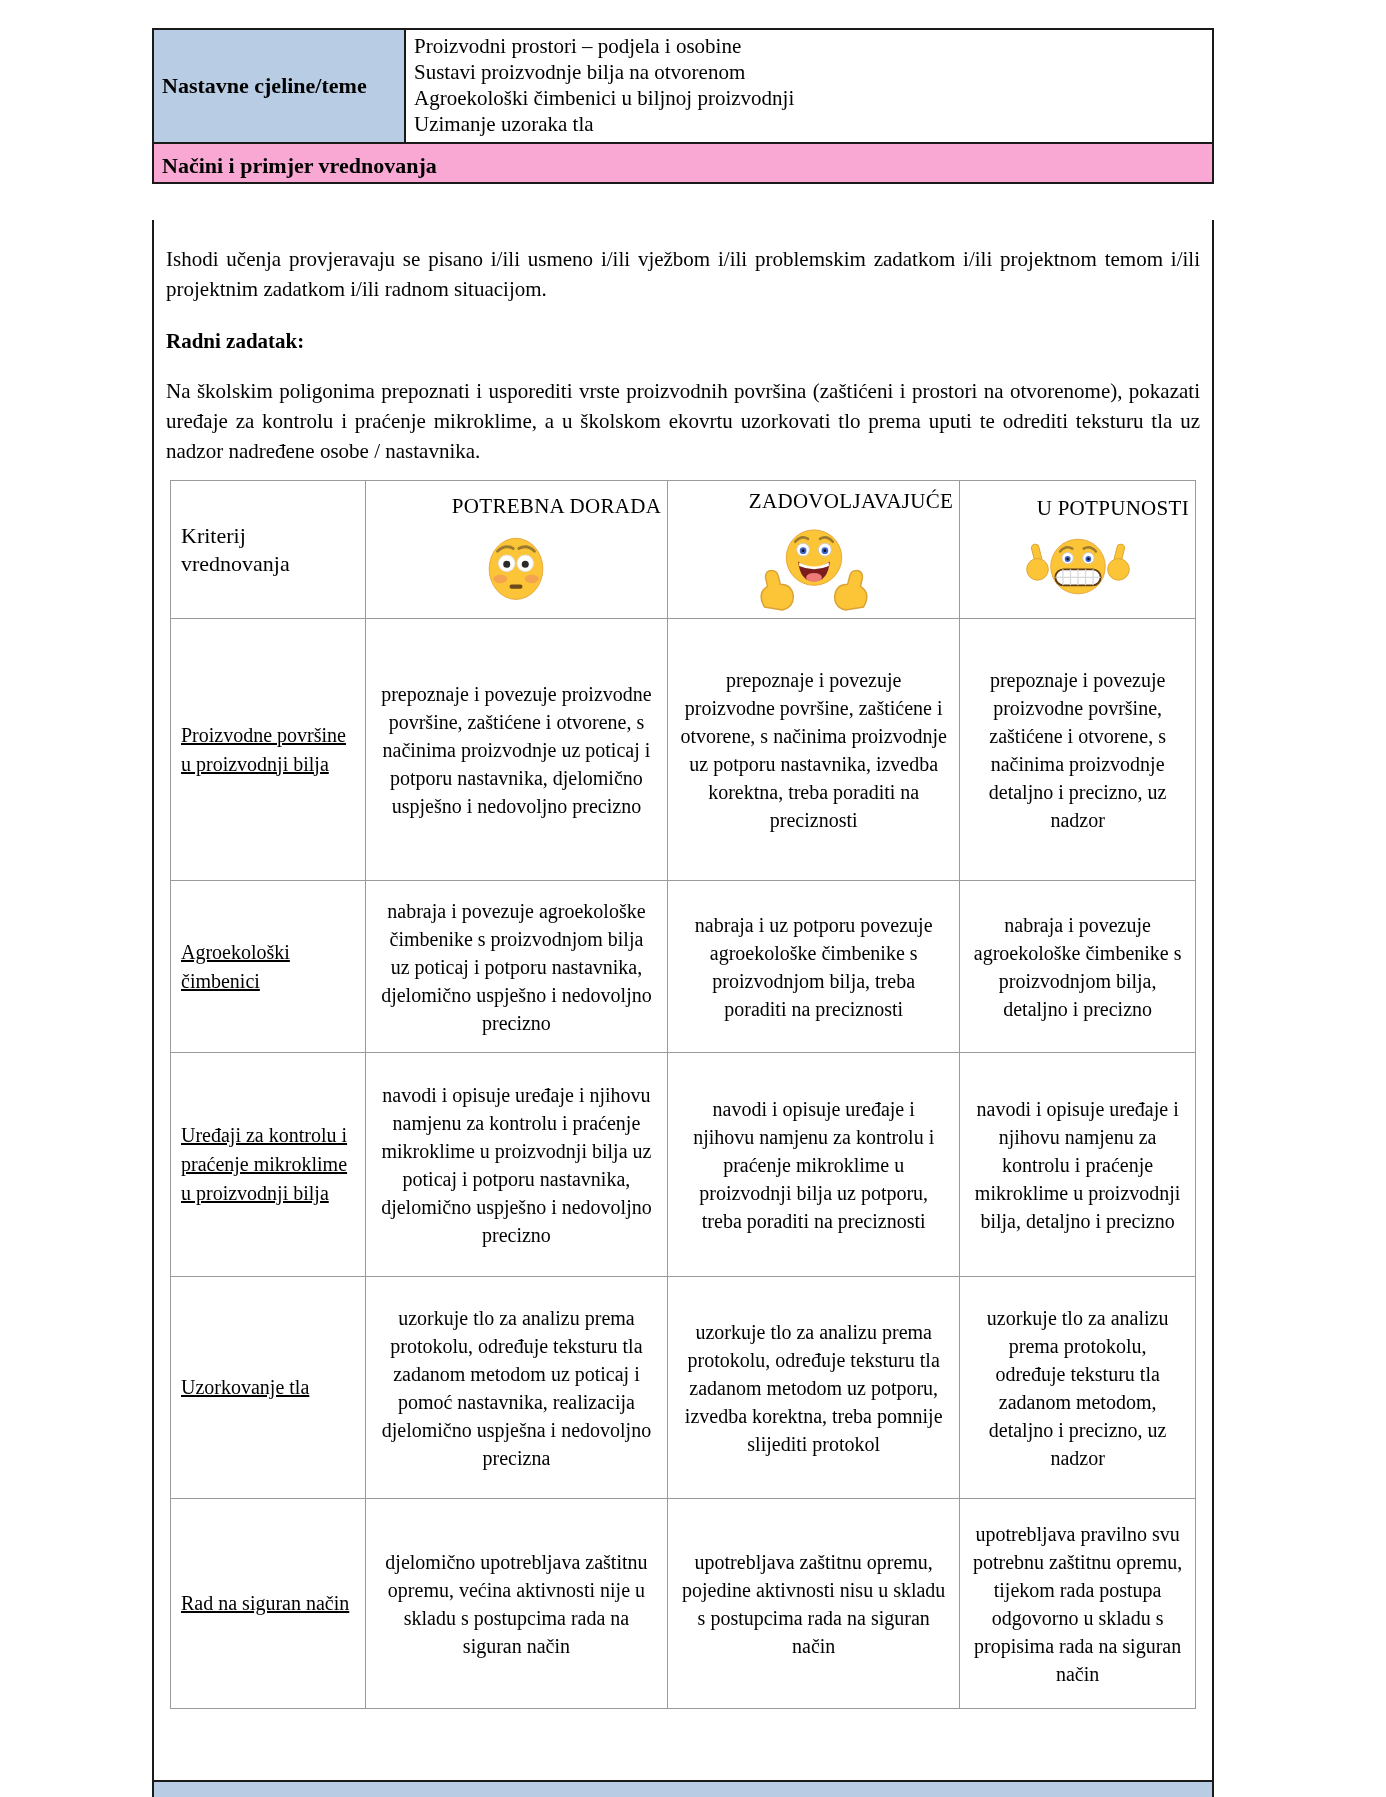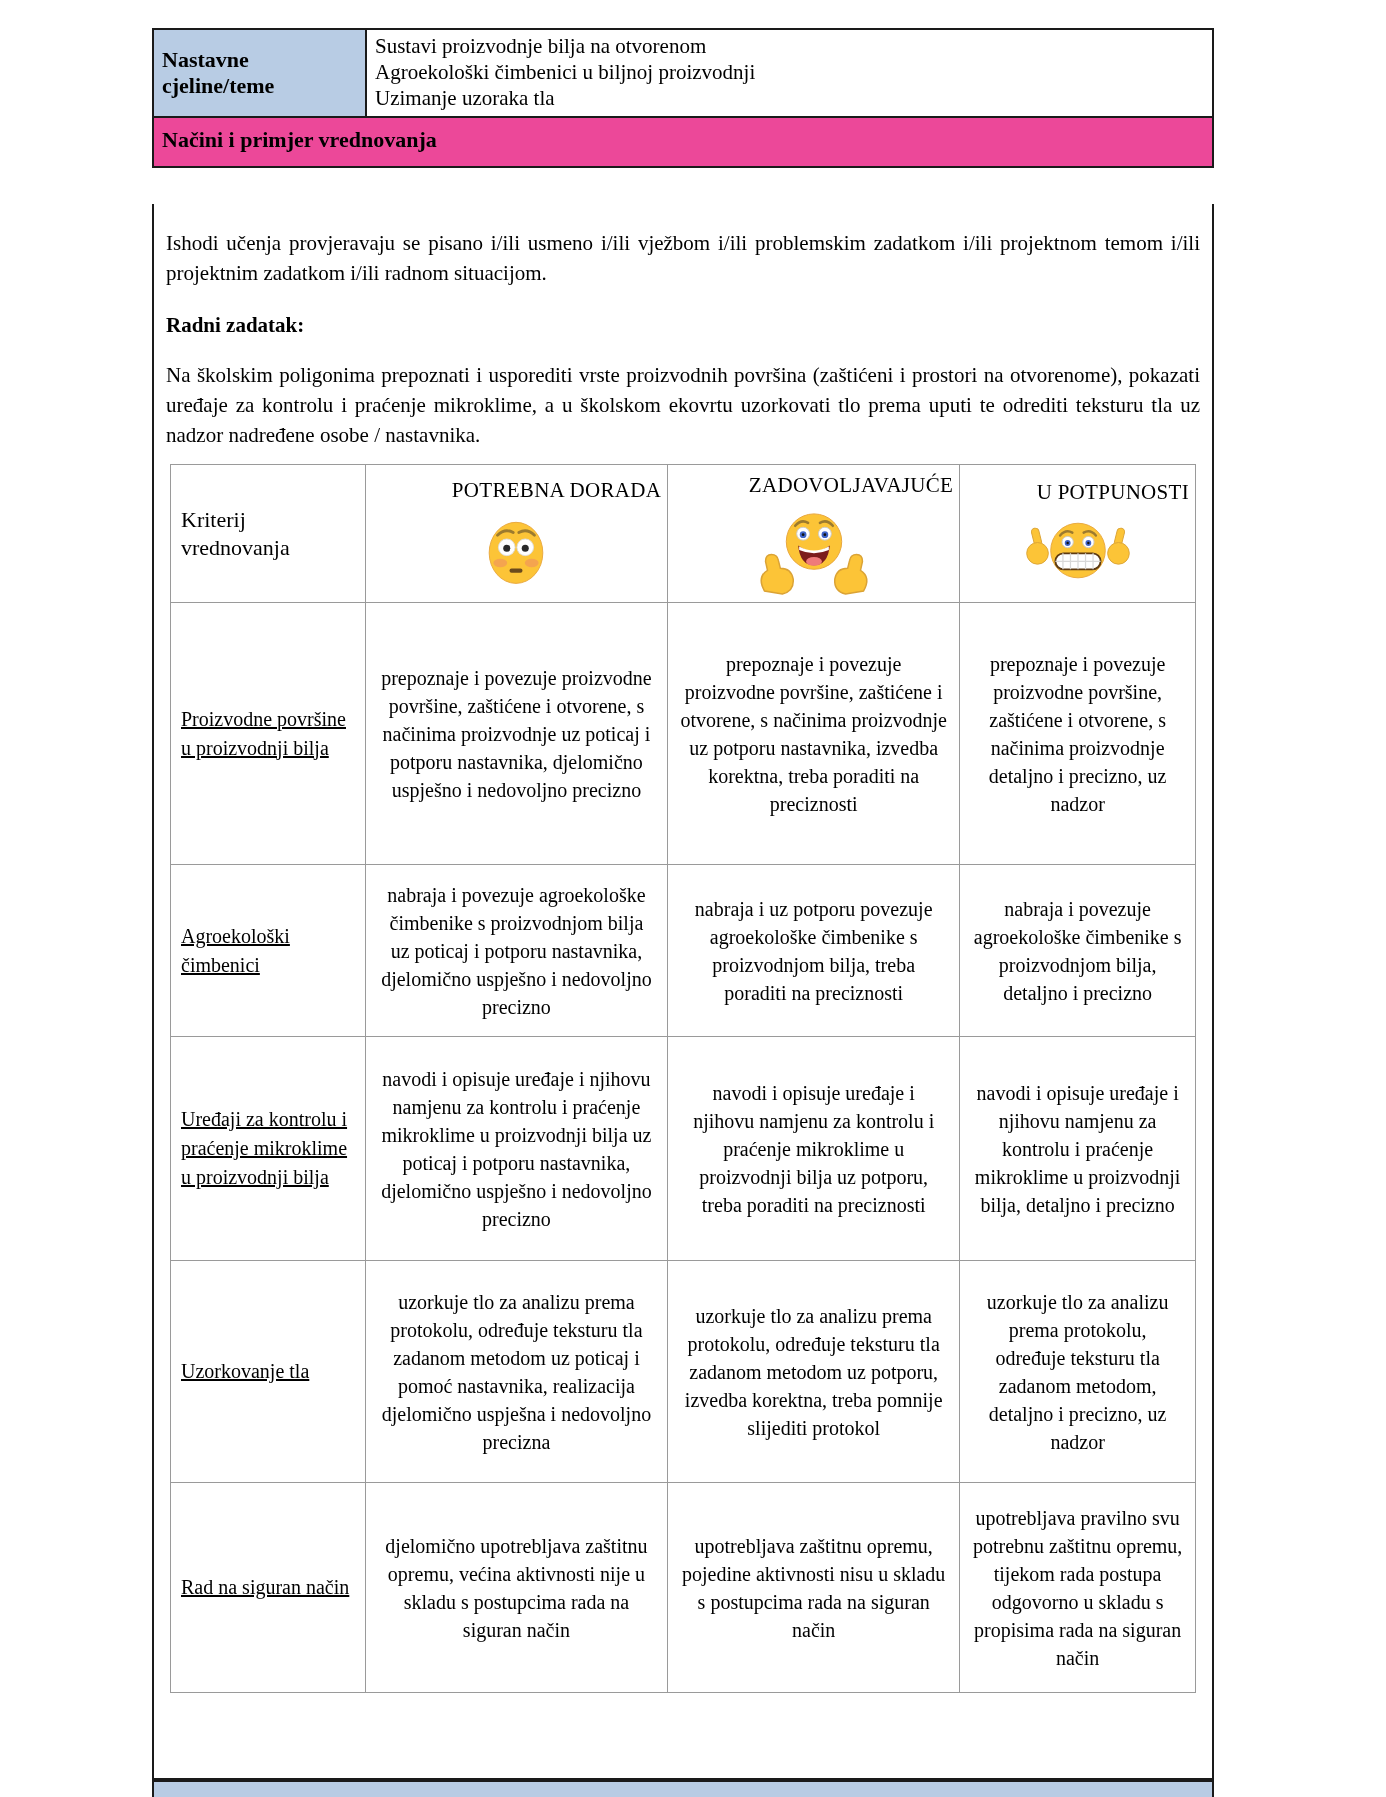--- a/index.html
+++ b/index.html
@@ -1,27 +1,27 @@
 <!DOCTYPE html>
 <html><head>
 <meta charset="utf-8">
 <style>
   html,body{margin:0;padding:0;background:#ffffff;width:1386px;height:1797px;overflow:hidden;
             font-family:"Liberation Serif", serif;color:#000;}
   .doc{position:absolute;left:152px;top:28px;width:1062px;}
 
   
   .top-table{display:flex;border:2px solid #1a1a1a;background:#fff;}
-  .tt-label{width:213px;background:#b8cce4;border-right:2px solid #1a1a1a;
+  .tt-label{width:252px;background:#b8cce4;border-right:2px solid #1a1a1a;
             font-weight:bold;font-size:22px;display:flex;align-items:center;padding:6px 8px;box-sizing:border-box;}
   .tt-topics{flex:1;padding:3px 6px 5px 8px;font-size:21px;line-height:26px;}
 
   
-  .section-bar{background:#ec4899;border:2px solid #1a1a1a;border-top:none;
-               font-weight:bold;font-size:22px;padding:9px 8px 13px 8px;}
+  .section-bar{background:#f9a8d4;border:2px solid #1a1a1a;border-top:none;
+               font-weight:bold;font-size:22px;padding:9px 8px 3px 8px;}
 
   
   .content-cell{border:2px solid #1a1a1a;border-top:none;height:1576px;overflow:hidden;
                 padding:0 12px;box-sizing:border-box;margin-top:36px;}
   .content-cell p{margin:0;font-size:21px;line-height:30px;}
   .p-intro{margin-top:24px !important;text-align:justify;}
   .p-bold{margin-top:22px !important;font-weight:bold;}
   .p-task{margin-top:20px !important;text-align:justify;}
   .p-rubrika{margin-top:54px !important;}
 
@@ -49,20 +49,21 @@
                 background:#b8cce4;border:2px solid #1a1a1a;border-bottom:none;box-sizing:border-box;}
 </style>
 </head>
 <body>
 
 <div class="doc">
 
   <div class="top-table">
     <div class="tt-label">Nastavne cjeline/teme</div>
     <div class="tt-topics">
+      <div>Proizvodni prostori – podjela i osobine</div>
       <div>Sustavi proizvodnje bilja na otvorenom</div>
       <div>Agroekološki čimbenici u biljnoj proizvodnji</div>
       <div>Uzimanje uzoraka tla</div>
     </div>
   </div>
 
   <div class="section-bar">Načini i primjer vrednovanja</div>
 
   <div class="content-cell">
     <p class="p-intro">Ishodi učenja provjeravaju se pisano i/ili usmeno i/ili vježbom i/ili problemskim zadatkom i/ili projektnom temom i/ili projektnim zadatkom i/ili radnom situacijom.</p>

